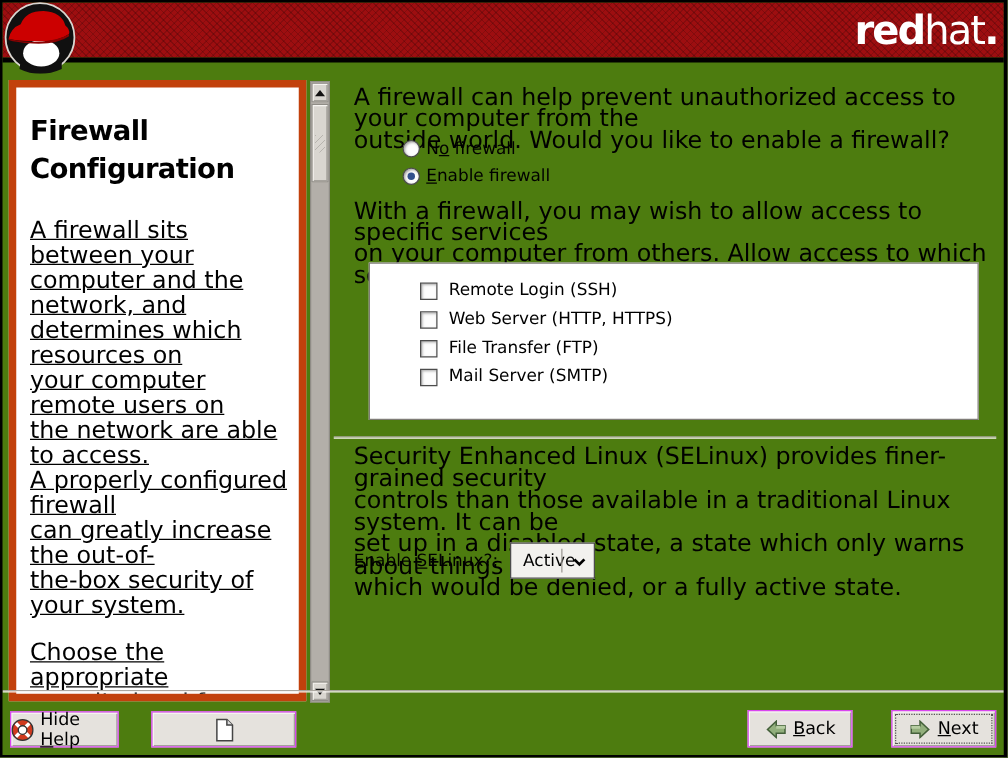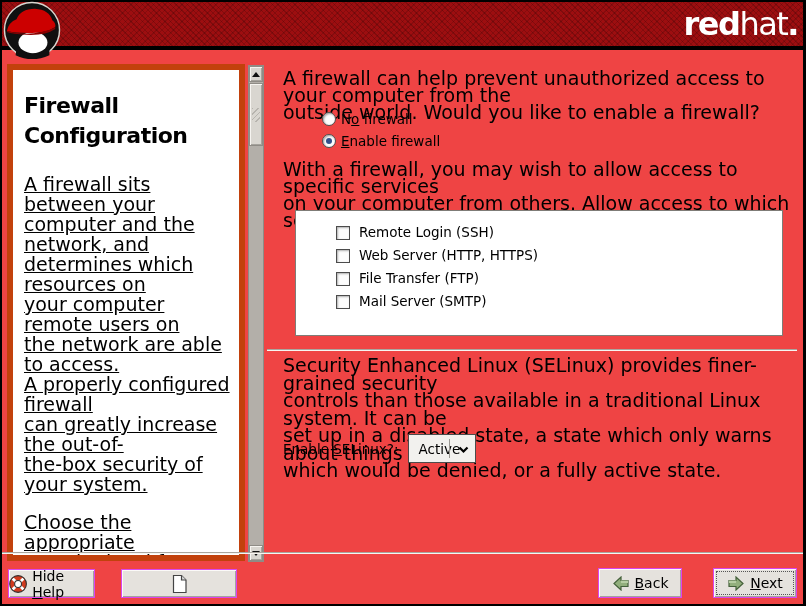--- a/index.html
+++ b/index.html
@@ -1,19 +1,19 @@
 <!DOCTYPE html>
 <html><head>
 <meta charset="utf-8">
 <style>
   * { margin:0; padding:0; box-sizing:border-box; }
   html,body { background:#555; }
   #screen {
     position:relative; width:806px; height:606px;
-    background:#ef4444; overflow:hidden;
+    background:#4d7c0f; overflow:hidden;
     font-family:"DejaVu Sans","Liberation Sans",sans-serif;
     color:#000;
   }
   #screen::after { 
     content:""; position:absolute; inset:0; pointer-events:none;
     box-shadow: inset 0 0 0 2px #000, inset -3px 0 0 #000;
   }
 
   
   .header {

